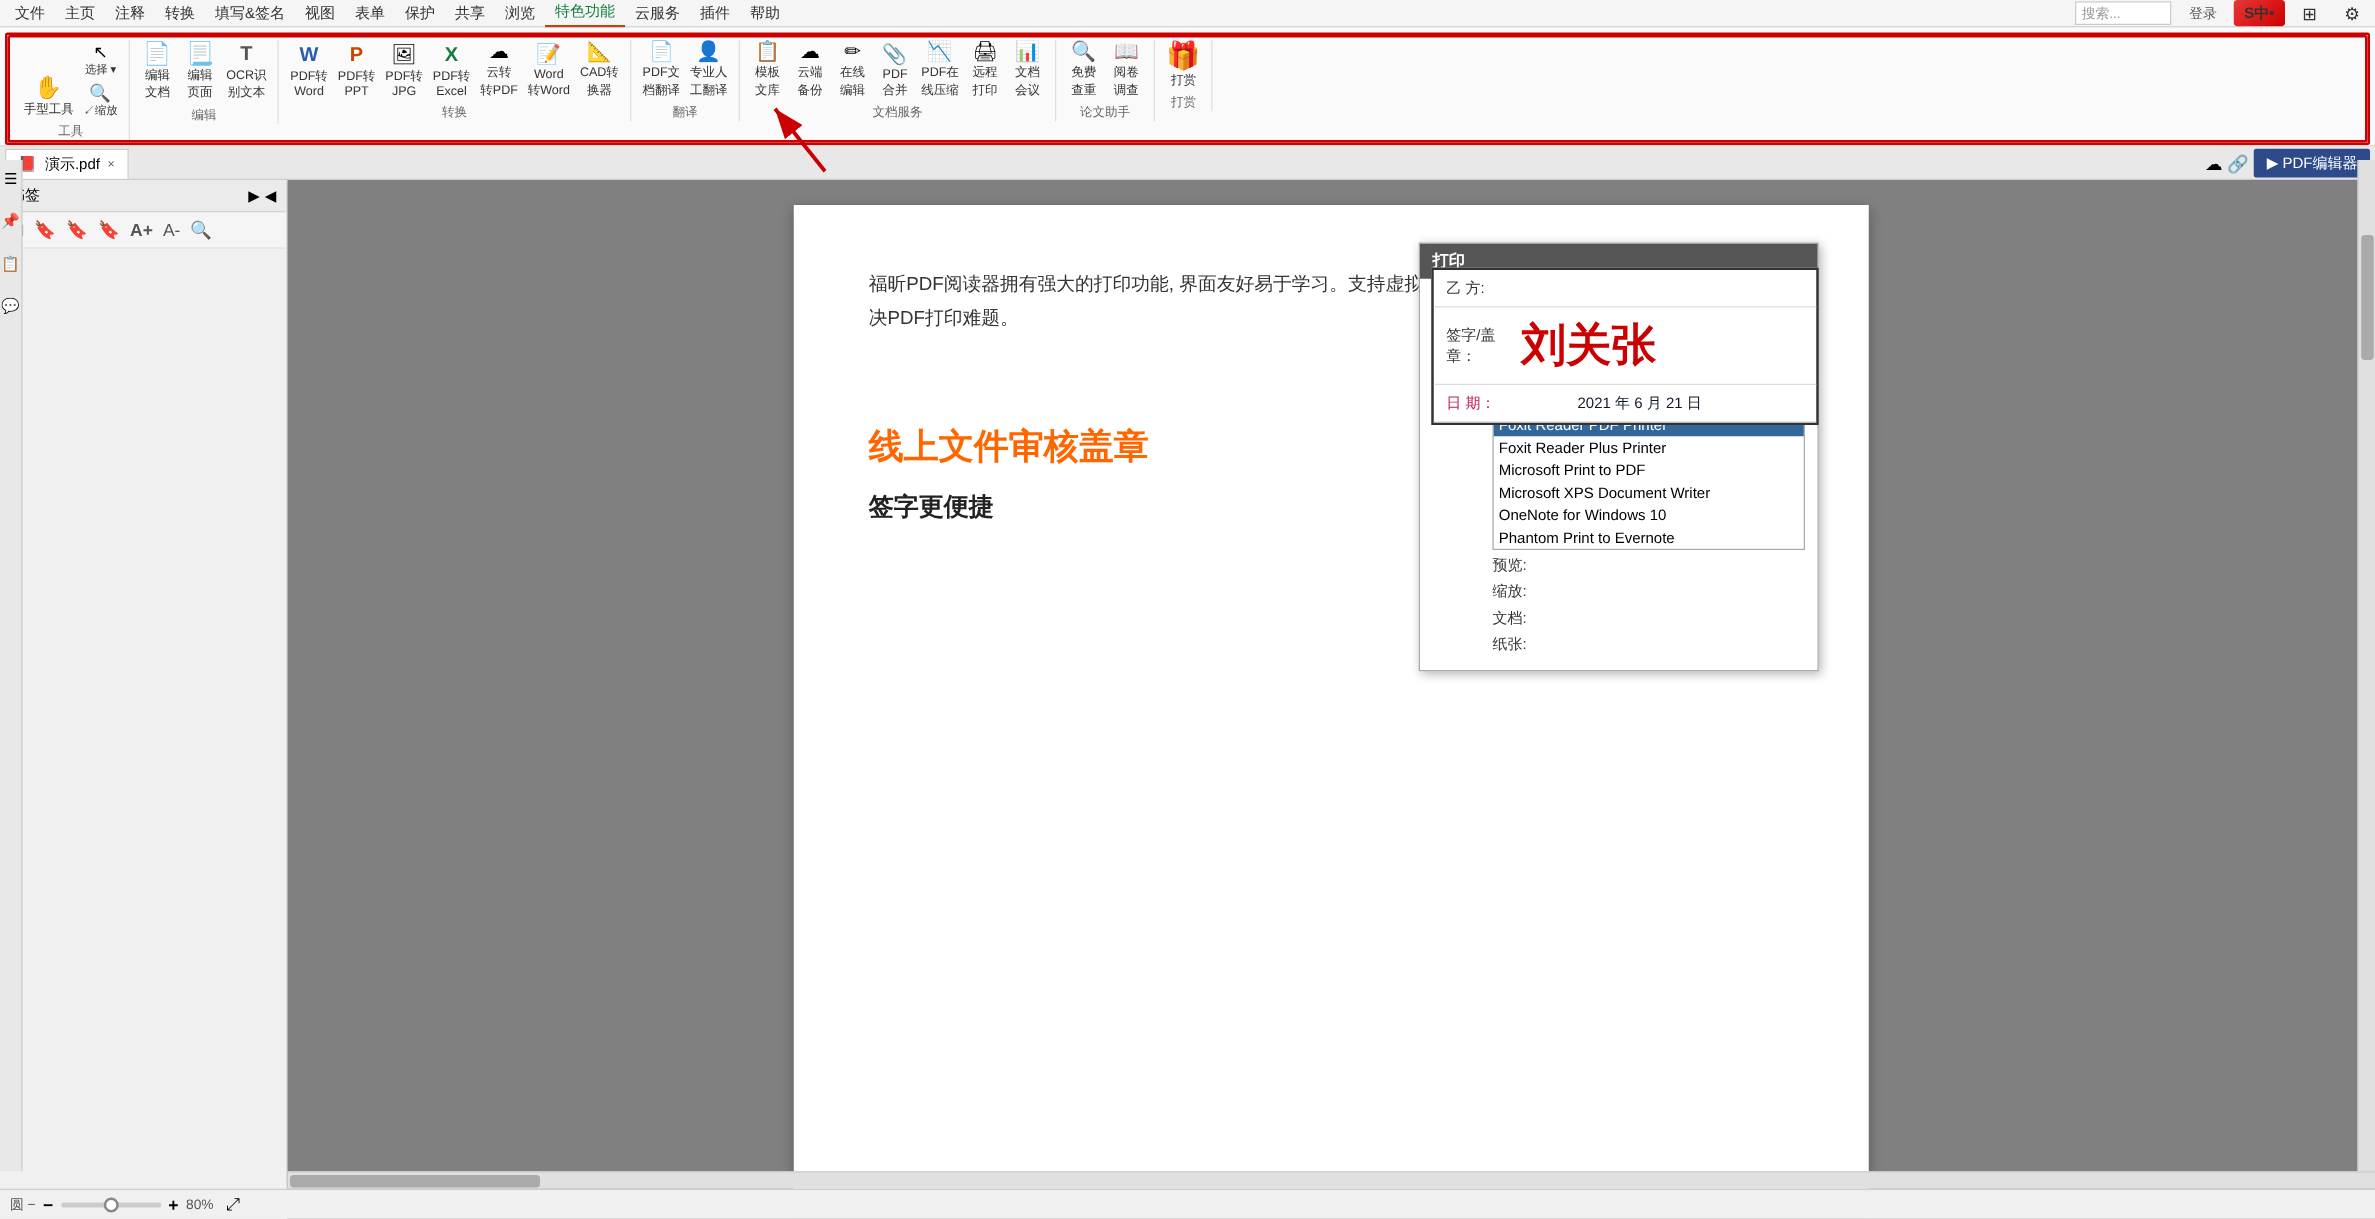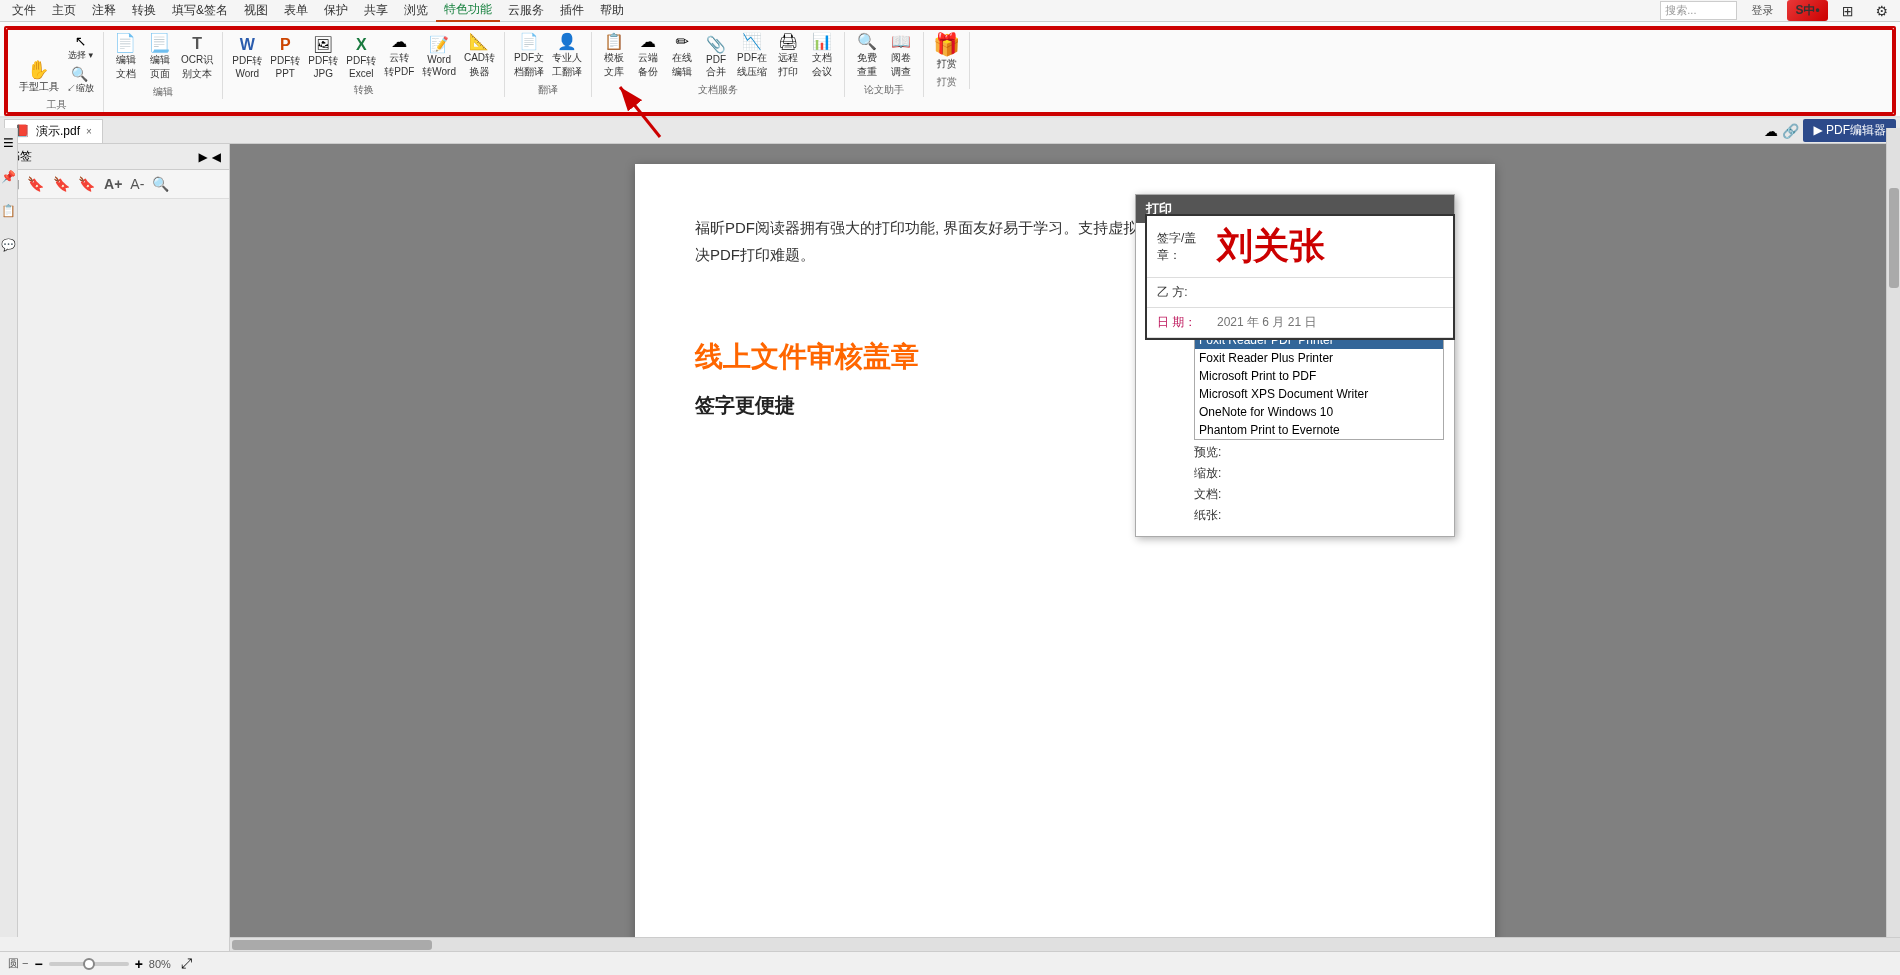--- a/index.html
+++ b/index.html
@@ -292,21 +292,22 @@
       font-family: 'KaiTi', '楷体', serif;
       font-weight: bold;
     }
     .sig-date-label {
       font-size: 12px;
       color: #be185d;
       width: 60px;
     }
     .sig-date-value {
       font-size: 12px;
-      color: #737373;
+      color: #0f172a;
+      margin-left: 45px;
     }
 
     
     .bottom-bar {
       position: absolute;
       bottom: 0;
       left: 0;
       right: 0;
       height: 24px;
       background: #f0f0f0;
@@ -680,25 +681,25 @@
 
       <div style="display:flex; gap:30px;">
         <div style="flex:1;">
           <div class="section-title-orange">线上文件审核盖章</div>
           <div class="section-subtitle">签字更便捷</div>
         </div>
 
         <div style="width:320px; flex-shrink:0;">
           <div class="signature-box">
             <div class="sig-row">
+              <span class="sig-label">乙 方:</span>
+            </div>
+            <div class="sig-row">
               <span class="sig-label">签字/盖章：</span>
               <span class="sig-value">刘关张</span>
-            </div>
-            <div class="sig-row">
-              <span class="sig-label">乙 方:</span>
             </div>
             <div class="sig-row">
               <span class="sig-date-label">日  期：</span>
               <span class="sig-date-value">2021 年 6 月 21 日</span>
             </div>
           </div>
         </div>
       </div>
 
     </div>

